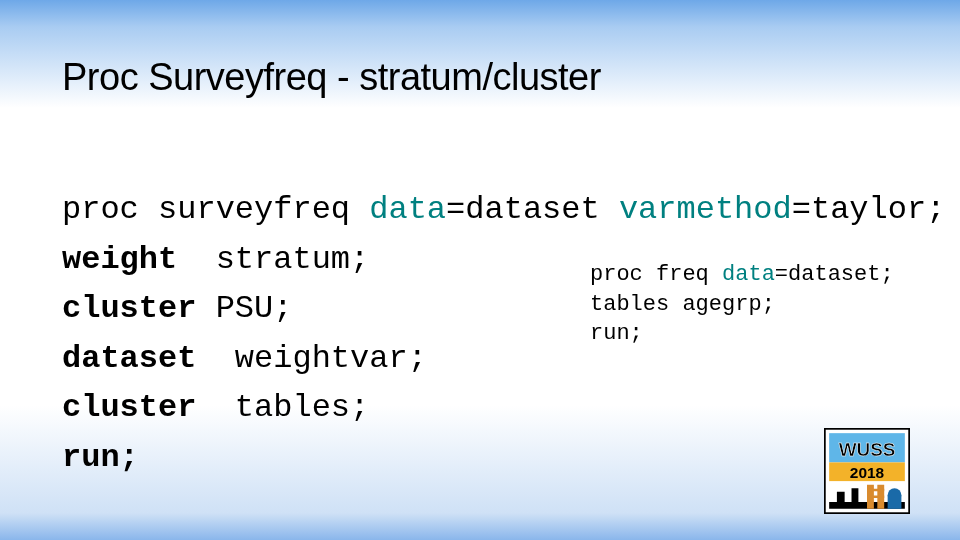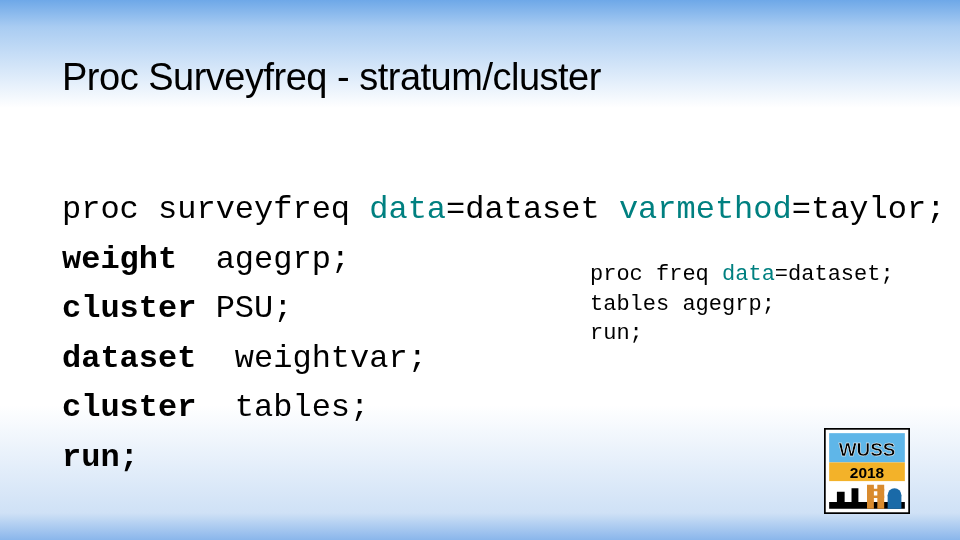--- a/index.html
+++ b/index.html
@@ -66,21 +66,21 @@
   .logo svg { display:block; }
 </style>
 </head>
 <body>
 <div class="slide">
 
   <div class="title">Proc Surveyfreq - stratum/cluster</div>
 
   <div class="code-main">
     <div class="row"><span class="kw">proc surveyfreq</span> <span class="opt">data</span><span>=dataset </span><span class="opt">varmethod</span><span>=taylor;</span></div>
-    <div class="row"><span class="b">weight</span>  <span>agegrp;</span></div>
+    <div class="row"><span class="b">weight</span>  <span>stratum;</span></div>
     <div class="row"><span class="b">cluster</span> <span>PSU;</span></div>
     <div class="row"><span class="b">dataset</span>  <span>weightvar;</span></div>
     <div class="row"><span class="b">cluster</span>  <span>tables;</span></div>
     <div class="row"><span class="b">run;</span></div>
   </div>
 
   <div class="code-side">
     <div class="row"><span class="kw">proc freq</span> <span class="opt">data</span><span>=dataset;</span></div>
     <div class="row">tables agegrp;</div>
     <div class="row">run;</div>

